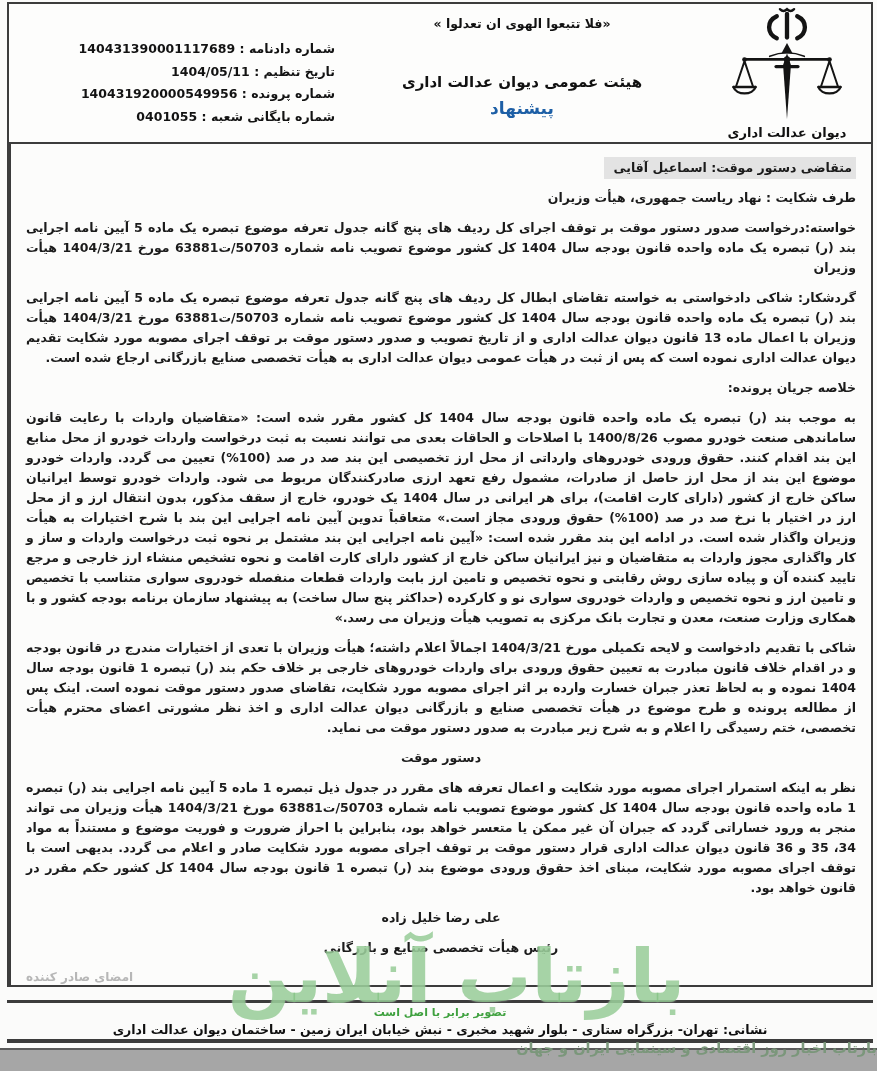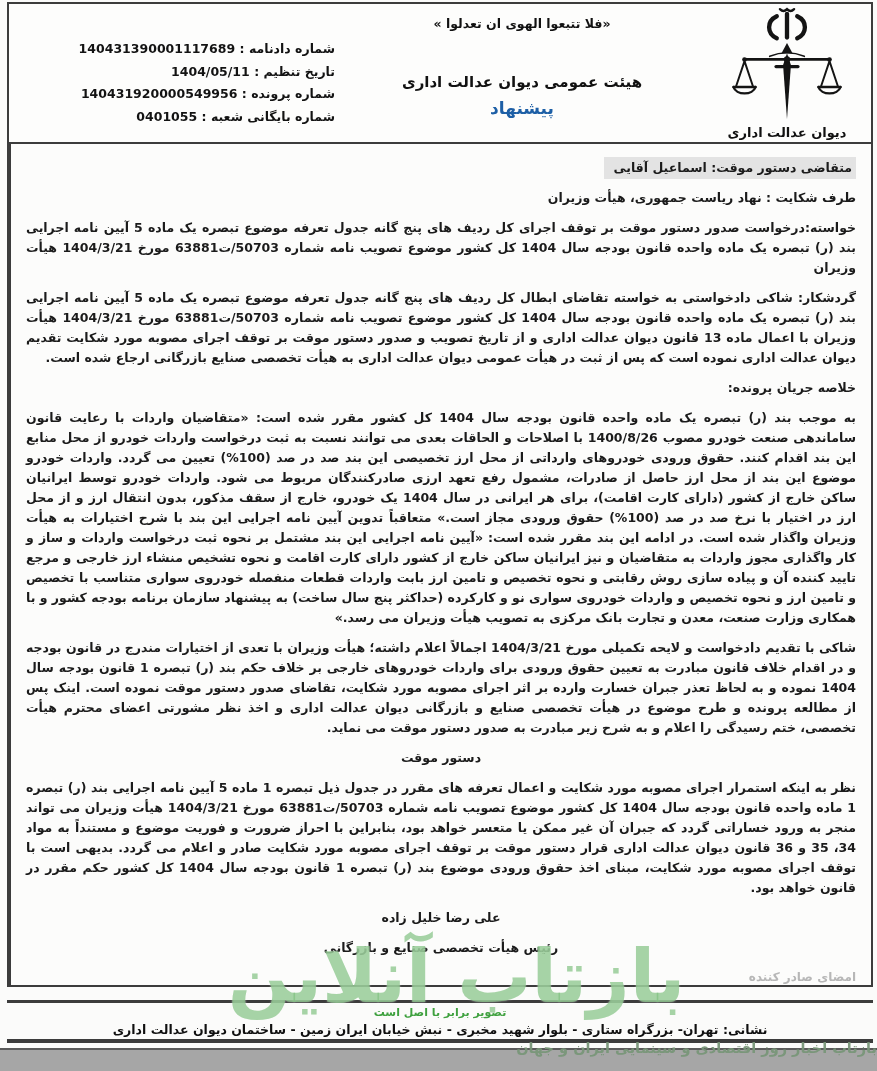--- a/index.html
+++ b/index.html
@@ -44,21 +44,21 @@
     font-size:12.5px;font-weight:bold;color:#1b1b1b;line-height:1.6;
     overflow:hidden;
   }
   .body-box p{margin:0 0 10px 0;}
   p.applicant{display:inline-block;background:#e3e3e3;padding:1px 4px 1px 10px;margin-bottom:9px;}
   .para{text-align:justify;text-align-last:right;}
   .heading{margin-bottom:8px;}
   .center-heading{text-align:center;margin:4px 0 14px 0;}
   .center-line{text-align:center;margin-bottom:13px;}
   .signature-note{
-    text-align:right;margin:18px 60px 0 0;
+    text-align:left;margin:18px 60px 0 0;
     color:#b7b7b7;font-size:12px;font-weight:bold;
   }
   
   .footer-box{
     position:absolute;top:1000px;right:4px;left:7px;height:43px;
     border-top:3px solid #3c3c3c;border-bottom:4px solid #3c3c3c;
     background:#fbfbfa;text-align:center;padding-top:3px;box-sizing:border-box;
   }
   .certified{color:#3fa13f;font-size:11px;font-weight:bold;line-height:14px;}
   .address{font-size:12.5px;font-weight:bold;color:#101010;margin-top:2px;}

